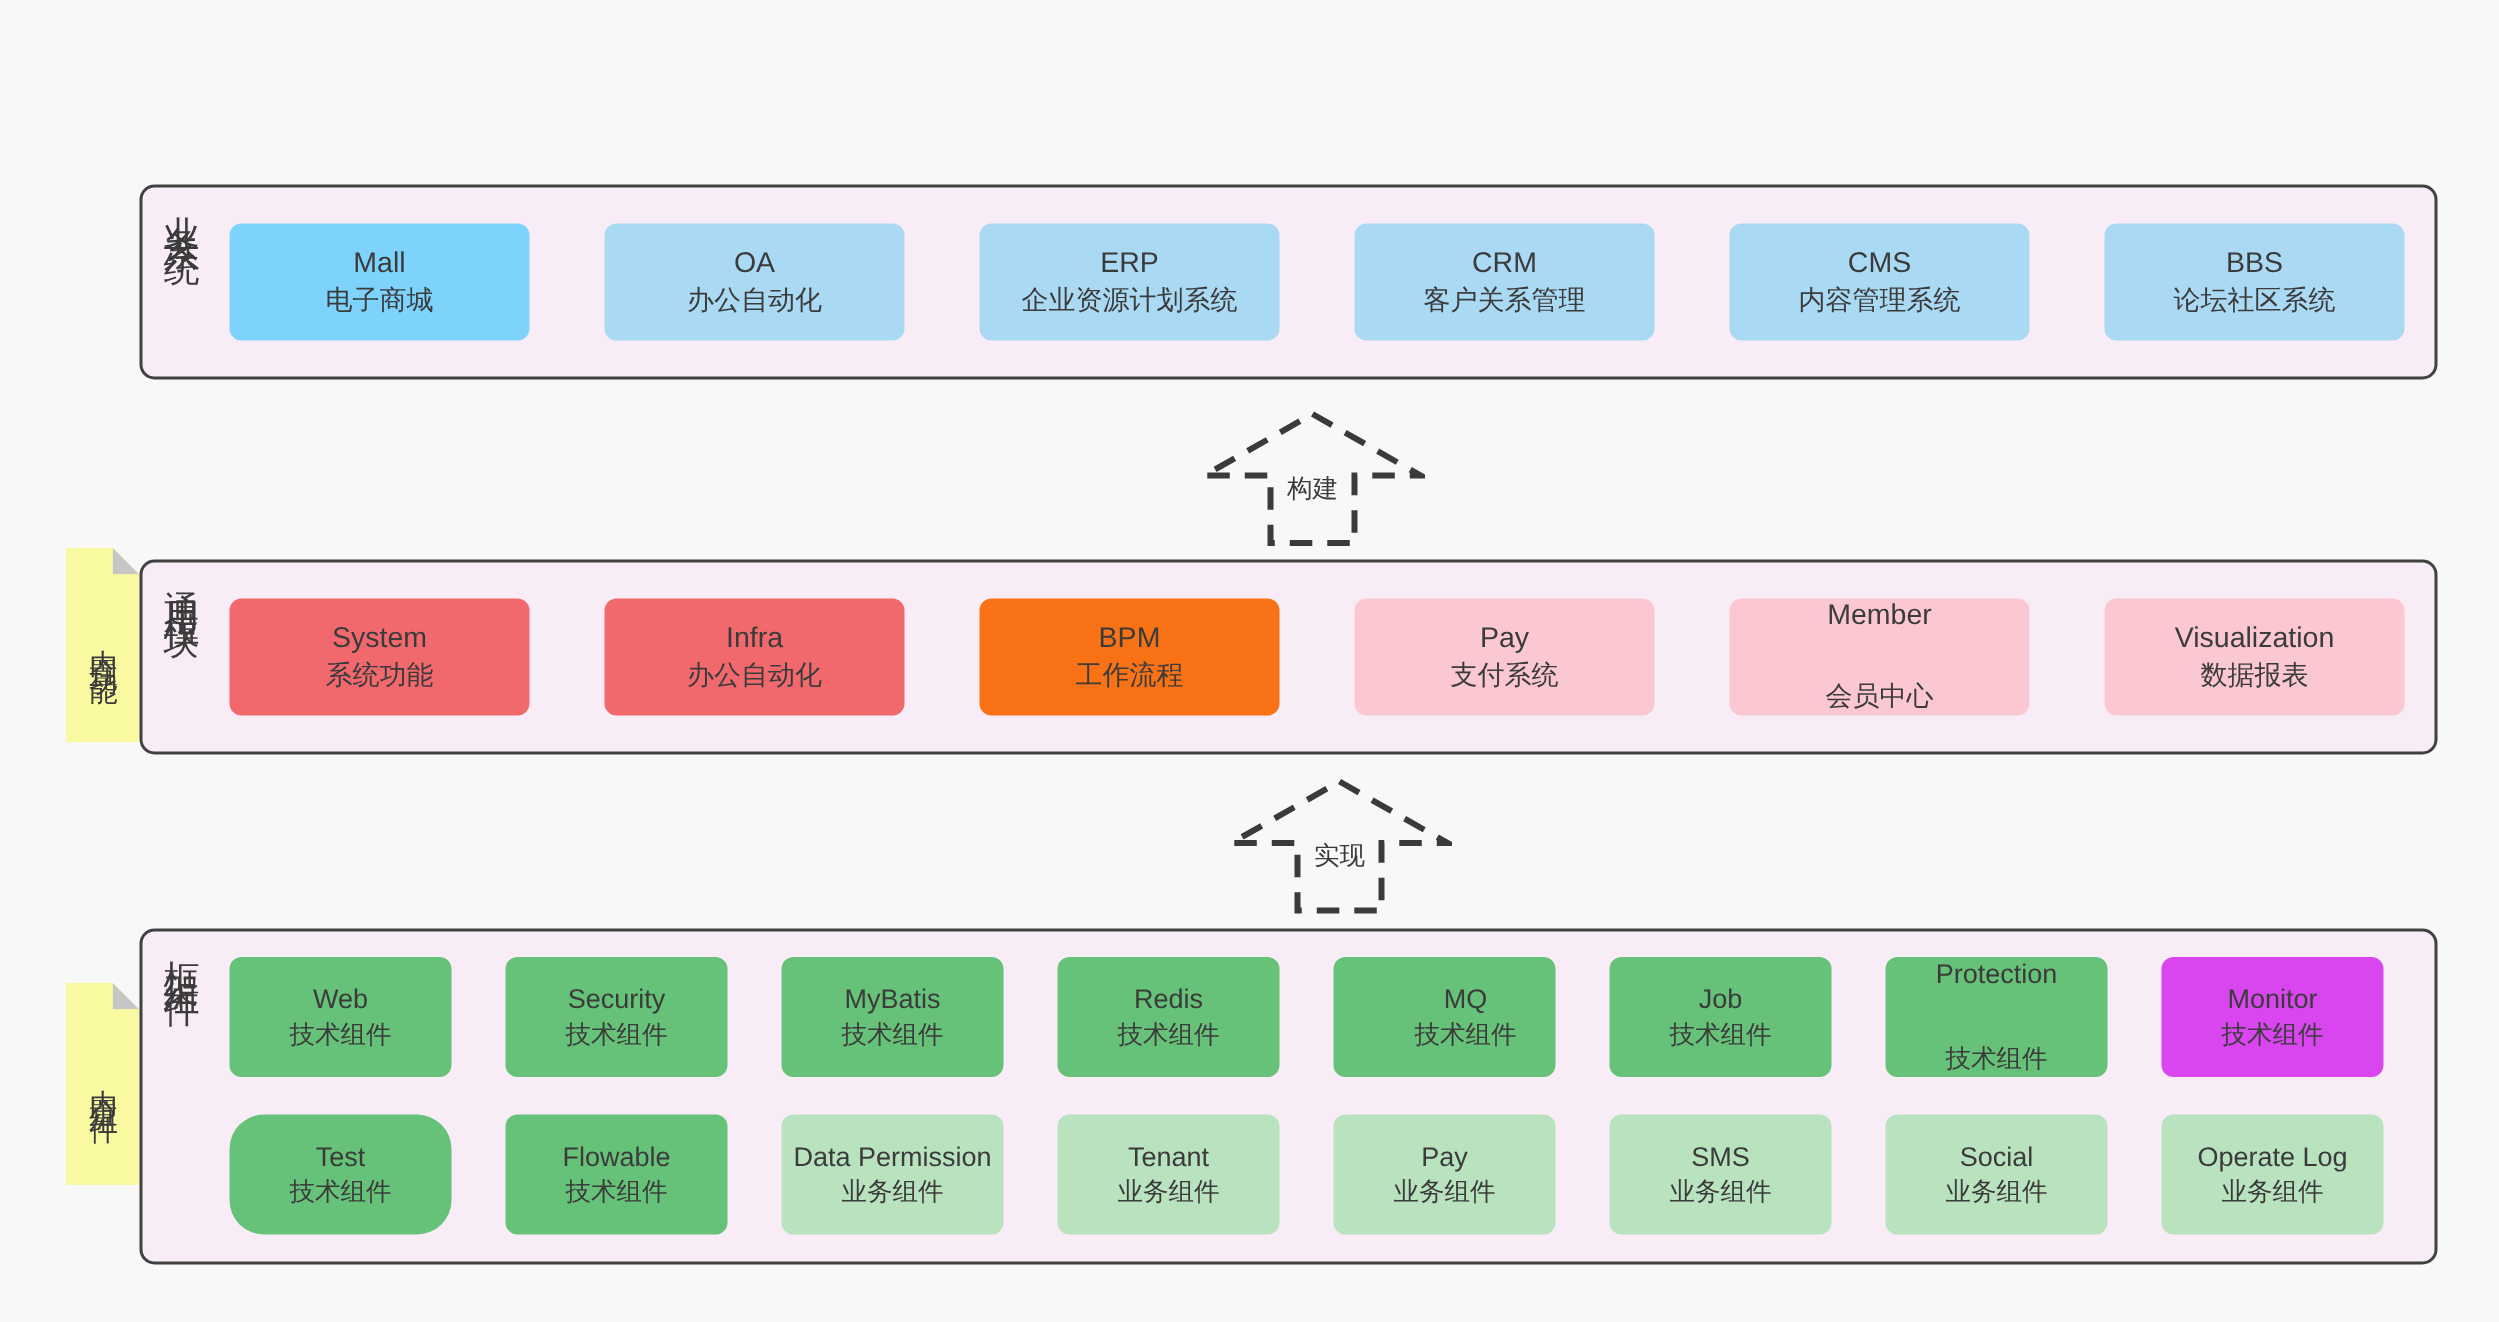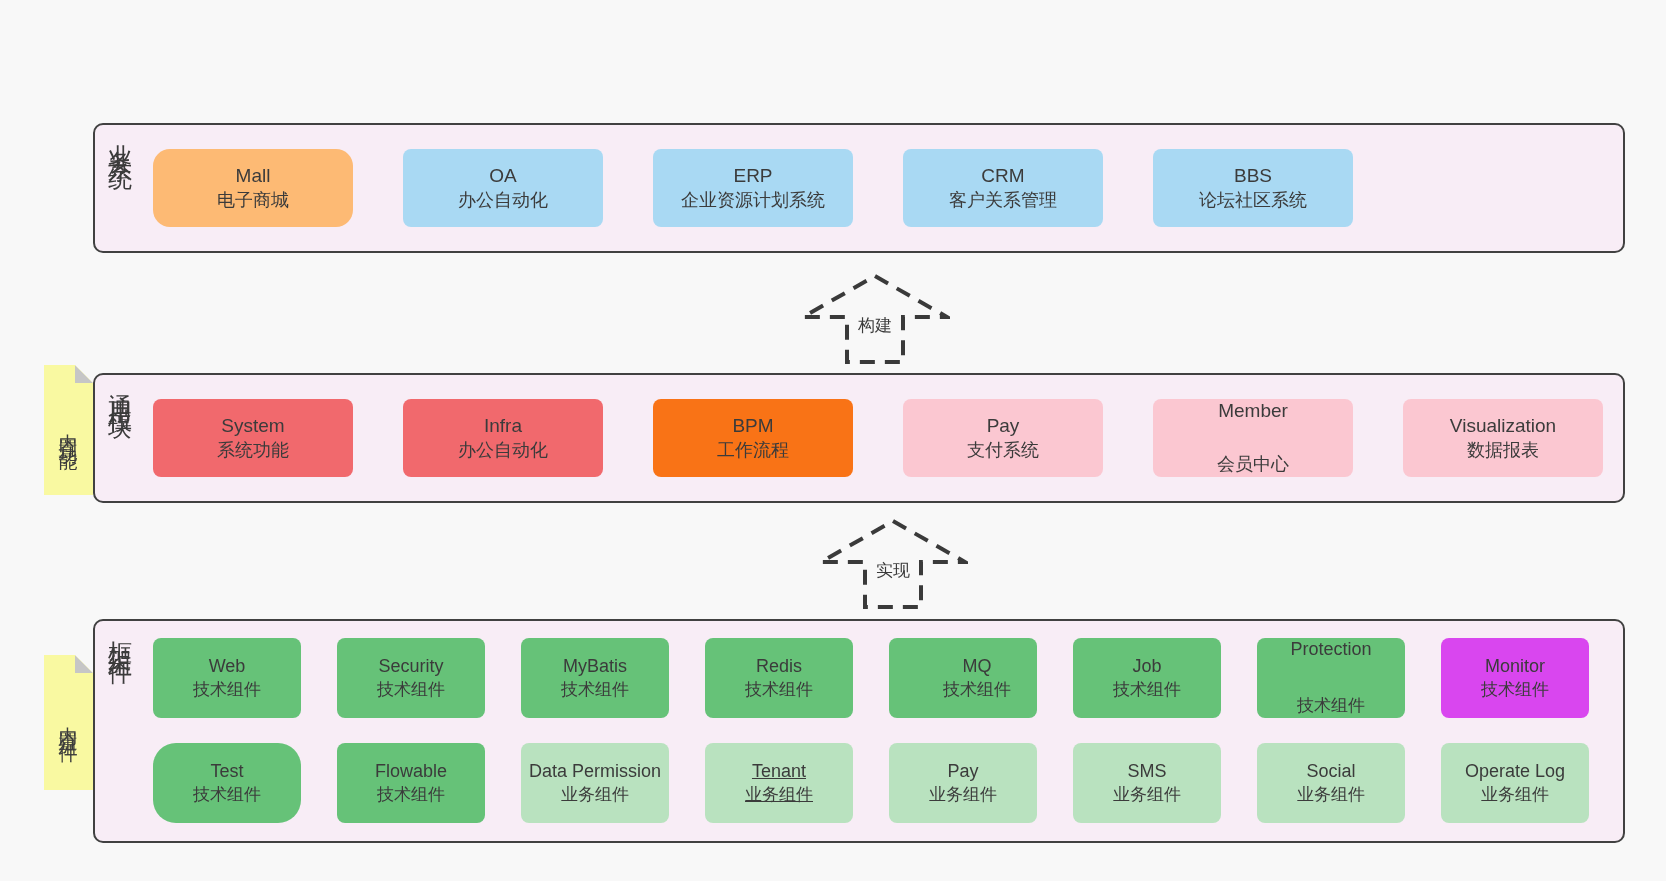--- a/index.html
+++ b/index.html
@@ -115,35 +115,39 @@
   }
 </style>
 </head>
 <body>
 
 <div class="canvas">
 
   <section class="layer layer-business">
     <div class="layer-label">业务系统</div>
     <div class="boxes row-wide">
-      <div class="box box-wide" style="background-color: #fdba74; border-radius: 17px;">
+      <div class="box box-wide" style="background-color: #7dd3fc;">
         <div class="box-title">Mall</div>
         <div class="box-subtitle">电子商城</div>
       </div>
       <div class="box box-wide" style="background-color: rgb(169, 217, 243);">
         <div class="box-title">OA</div>
         <div class="box-subtitle">办公自动化</div>
       </div>
       <div class="box box-wide" style="background-color: rgb(169, 217, 243);">
         <div class="box-title">ERP</div>
         <div class="box-subtitle">企业资源计划系统</div>
       </div>
       <div class="box box-wide" style="background-color: rgb(169, 217, 243);">
         <div class="box-title">CRM</div>
         <div class="box-subtitle">客户关系管理</div>
+      </div>
+      <div class="box box-wide" style="background-color: rgb(169, 217, 243);">
+        <div class="box-title">CMS</div>
+        <div class="box-subtitle">内容管理系统</div>
       </div>
       <div class="box box-wide" style="background-color: rgb(169, 217, 243);">
         <div class="box-title">BBS</div>
         <div class="box-subtitle">论坛社区系统</div>
       </div>
     </div>
   </section>
 
   <div class="arrow arrow-build">
     <svg viewBox="0 0 150 95">
@@ -241,21 +245,21 @@
         <div class="box-subtitle">技术组件</div>
       </div>
       <div class="box box-sm" style="background-color: rgb(102, 194, 120);">
         <div class="box-title">Flowable</div>
         <div class="box-subtitle">技术组件</div>
       </div>
       <div class="box box-sm" style="background-color: rgb(185, 226, 191);">
         <div class="box-title">Data Permission</div>
         <div class="box-subtitle">业务组件</div>
       </div>
-      <div class="box box-sm" style="background-color: rgb(185, 226, 191); text-decoration: underline;">
+      <div class="box box-sm" style="background-color: rgb(185, 226, 191);">
         <div class="box-title">Tenant</div>
         <div class="box-subtitle">业务组件</div>
       </div>
       <div class="box box-sm" style="background-color: rgb(185, 226, 191);">
         <div class="box-title">Pay</div>
         <div class="box-subtitle">业务组件</div>
       </div>
       <div class="box box-sm" style="background-color: rgb(185, 226, 191);">
         <div class="box-title">SMS</div>
         <div class="box-subtitle">业务组件</div>

